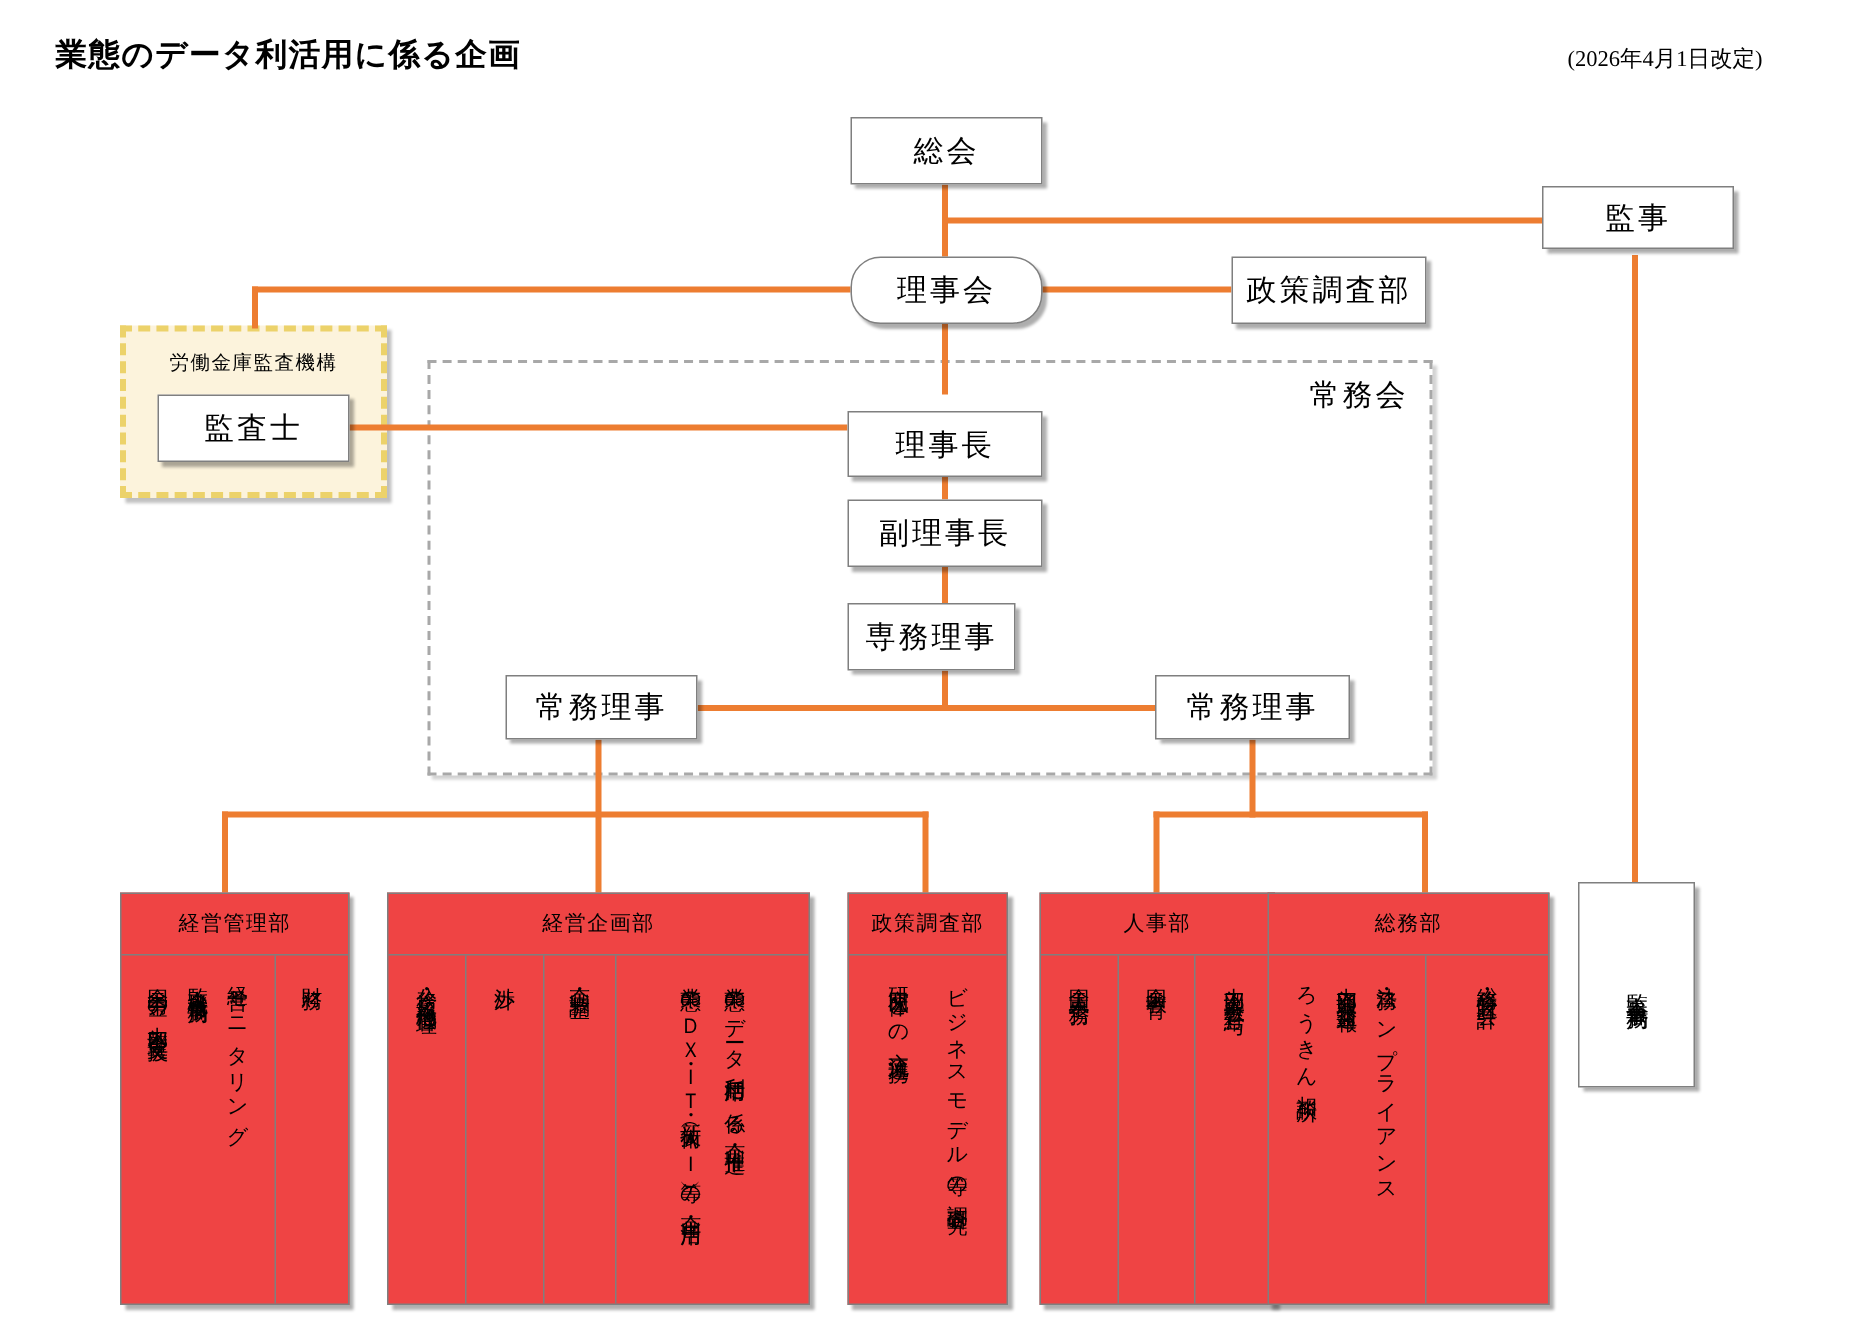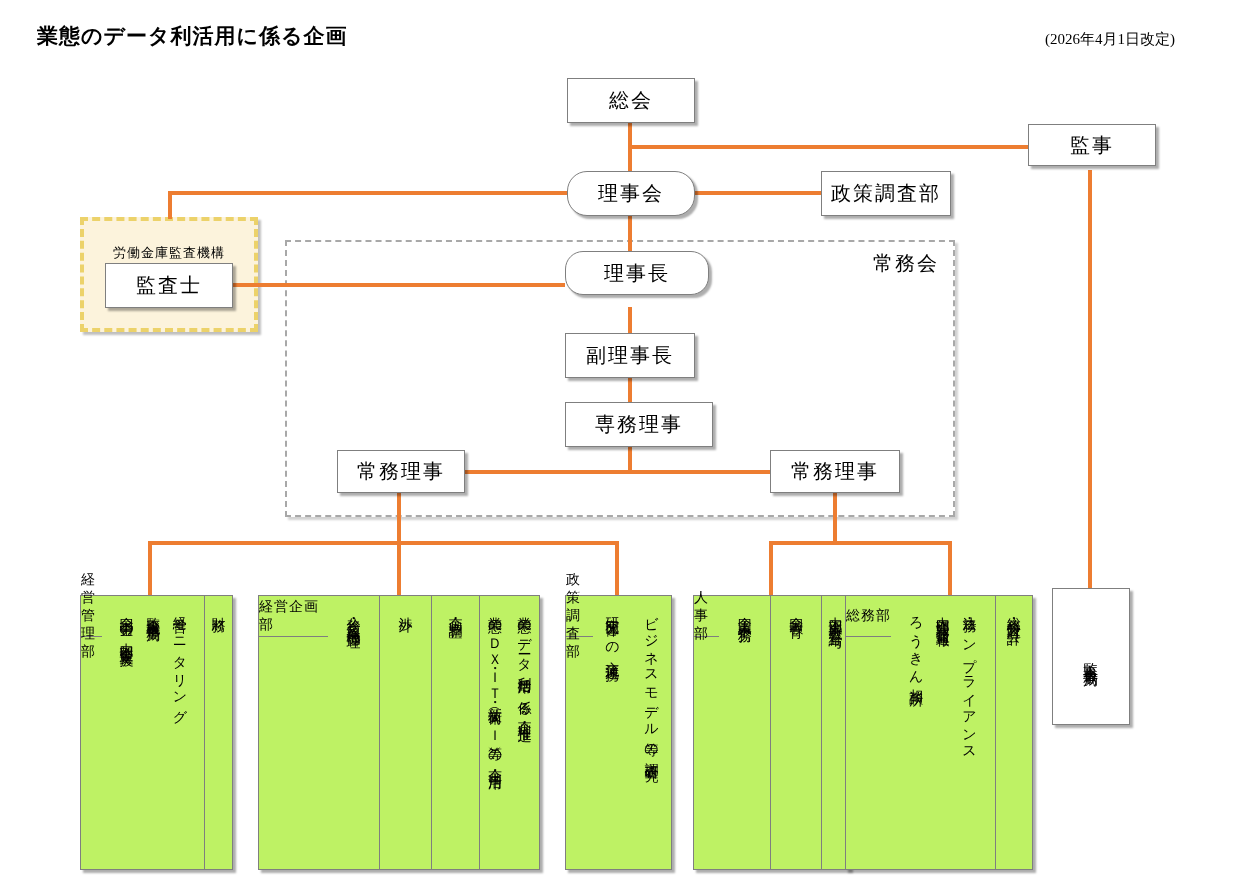--- a/index.html
+++ b/index.html
@@ -21,25 +21,25 @@
   
   .council{position:absolute;left:285px;top:240px;width:670px;height:277px;
            border:2px dashed #a8a8a8;box-shadow:3px 3px 2px rgba(0,0,0,.18);
            z-index:1;box-sizing:border-box;background:#fff;}
   .council-label{position:absolute;top:8px;right:14px;font-size:20px;letter-spacing:2px;}
 
   
   .audit-org{position:absolute;left:80px;top:217px;width:178px;height:115px;
              background:#FCF3DC;border:4px dashed #ECD26A;
              box-shadow:3px 3px 2px rgba(0,0,0,.25);z-index:1;box-sizing:border-box;}
-  .audit-org-label{text-align:center;font-size:13px;margin-top:23px;letter-spacing:1px;}
-
-  
-  .dept{position:absolute;top:595px;height:275px;background:#bef264;border:1.5px solid #7f7f7f;
-        box-shadow:3px 3px 2px rgba(0,0,0,.32);display:flex;
+  .audit-org-label{text-align:center;font-size:13px;margin-top:12px;letter-spacing:1px;}
+
+  
+  .dept{position:absolute;top:595px;height:275px;background:#ef4444;border:1.5px solid #7f7f7f;
+        box-shadow:3px 3px 2px rgba(0,0,0,.32);display:flex;flex-direction:column;
         z-index:3;box-sizing:border-box;}
   .dept-header{height:40px;min-height:40px;border-bottom:1.5px solid #7f7f7f;display:flex;
                align-items:center;justify-content:center;font-size:14px;letter-spacing:1px;}
   .dept-body{flex:1;display:flex;}
   .dept-col{display:flex;justify-content:center;align-items:flex-start;
             padding-top:10px;box-sizing:border-box;border-right:1.5px solid #7f7f7f;overflow:hidden;}
   .dept-col:last-child{border-right:none;}
   .vtext{writing-mode:vertical-rl;font-size:14px;line-height:1.9;letter-spacing:2px;
          max-height:218px;}
   .vtext span{display:block;}
@@ -97,27 +97,27 @@
   </div>
   <div class="node" style="left:567px;top:171px;width:128px;height:45px;border-radius:20px;">
     <span>理事会</span>
   </div>
   <div class="node" style="left:821px;top:171px;width:130px;height:45px;">
     <span>政策調査部</span>
   </div>
   <div class="node" style="left:105px;top:263px;width:128px;height:45px;">
     <span>監査士</span>
   </div>
-  <div class="node" style="left:565px;top:251px;width:144px;height:44px;border-radius:18px;">
+  <div class="node" style="left:565px;top:274px;width:130px;height:44px;">
     <span>理事長</span>
   </div>
   <div class="node" style="left:565px;top:333px;width:130px;height:45px;">
     <span>副理事長</span>
   </div>
-  <div class="node" style="left:565px;top:402px;width:148px;height:45px;">
+  <div class="node" style="left:565px;top:402px;width:112px;height:45px;">
     <span>専務理事</span>
   </div>
   <div class="node" style="left:337px;top:450px;width:128px;height:43px;">
     <span>常務理事</span>
   </div>
   <div class="node" style="left:770px;top:450px;width:130px;height:43px;">
     <span>常務理事</span>
   </div>
 
   <div class="dept" style="left:80px;width:153px;">

